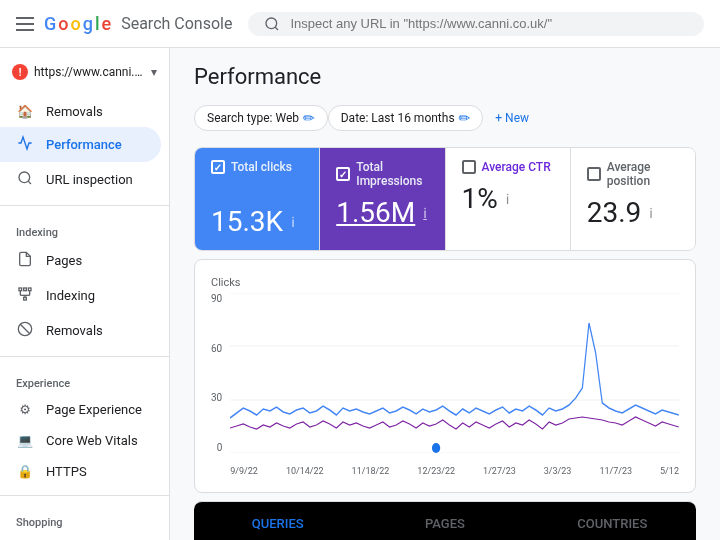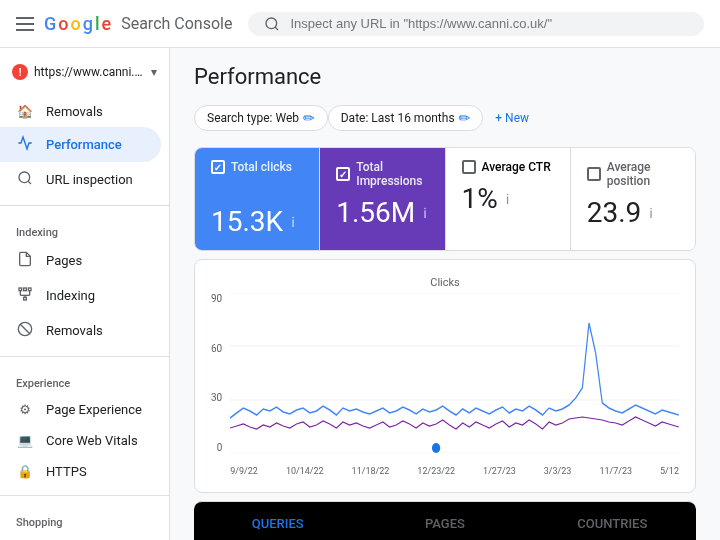--- a/index.html
+++ b/index.html
@@ -197,31 +197,30 @@
     .metric-checkbox.checked::after {
       content: '✓';
       font-size: 10px;
       font-weight: bold;
     }
     .metric-card.active-blue .metric-label { color: #e8f0fe; }
     .metric-card.active-purple .metric-label { color: #e8eaf6; }
     .metric-label { font-size: 12px; font-weight: 500; }
     .metric-value { font-size: 28px; font-weight: 400; display: flex; align-items: center; gap: 8px; }
     .metric-card.active-blue .metric-value { color: #fff; margin-top: 31px; }
-    .metric-card.active-purple .metric-value { color: #fff; }
+    .metric-card.active-purple .metric-value { color: #fff; text-decoration: underline; }
     .info-icon { font-size: 14px; cursor: pointer; opacity: 0.7; }
 
     
     .chart-container {
       margin: 8px 24px;
       background: #fff;
       border: 1px solid #dadce0;
       border-radius: 8px;
       padding: 16px;
-      text-align: center;
     }
     .chart-label { font-size: 11px; color: #5f6368; margin-bottom: 4px; }
 
     
     .bottom-tabs {
       display: flex;
       background: #000000;
       border-top: 1px solid #dadce0;
       margin: 0 24px;
       border-radius: 8px 8px 0 0;
@@ -397,21 +396,21 @@
         </div>
         <div class="metric-value">
           <span>1.56M</span>
           <span class="info-icon">ℹ</span>
         </div>
       </div>
 
       <div class="metric-card">
         <div class="metric-header">
           <div class="metric-checkbox" style="border-color:#5f6368;"></div>
-          <span class="metric-label" style="color:#000000;">Average CTR</span>
+          <span class="metric-label" style="color:#6d28d9;">Average CTR</span>
         </div>
         <div class="metric-value">
           <span style="color:#202124;font-size:28px;">1%</span>
           <span class="info-icon" style="color:#5f6368;">ℹ</span>
         </div>
       </div>
 
       <div class="metric-card">
         <div class="metric-header">
           <div class="metric-checkbox" style="border-color:#5f6368;"></div>

